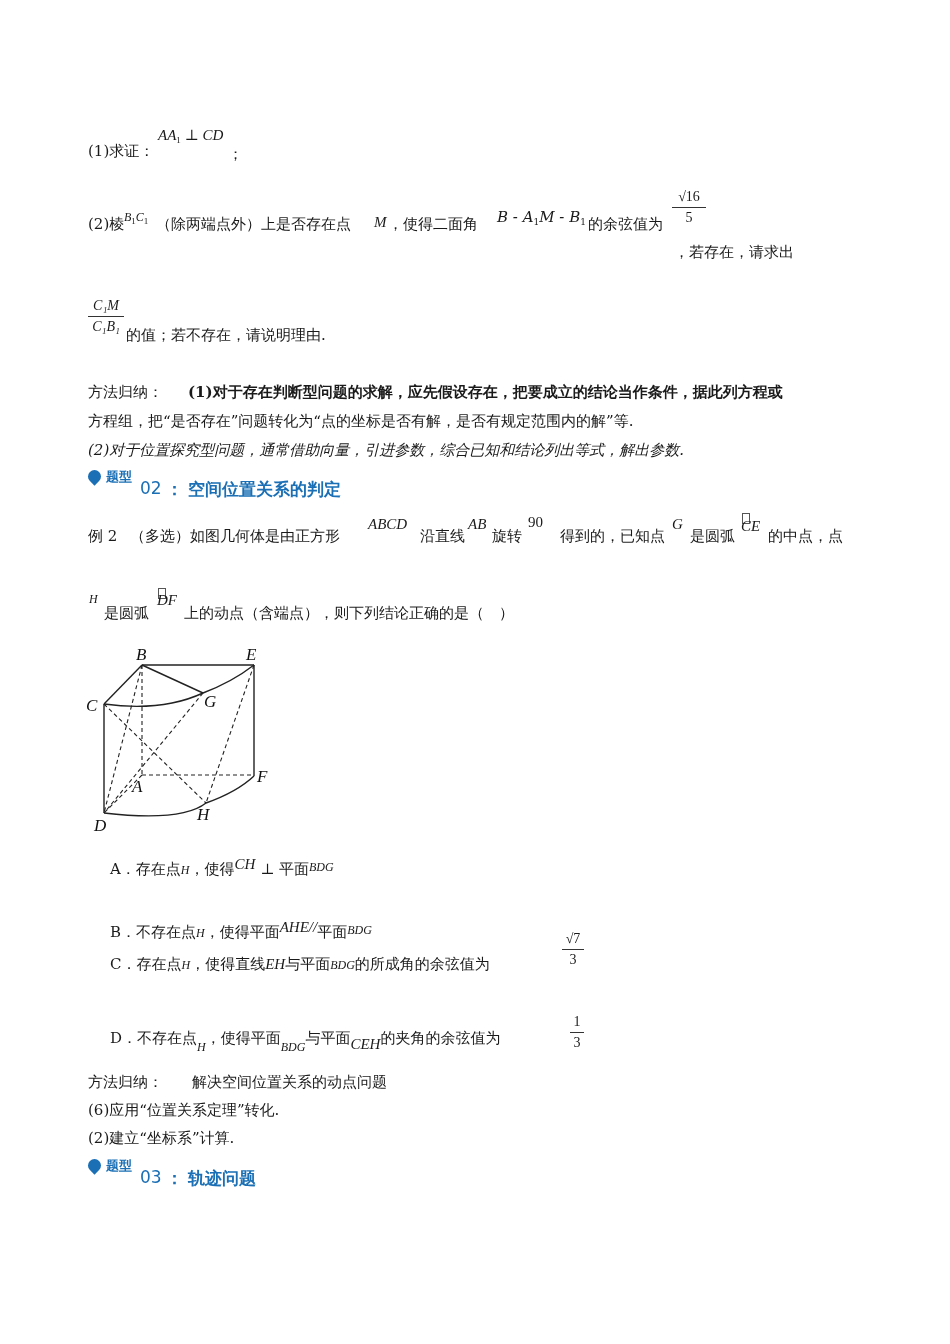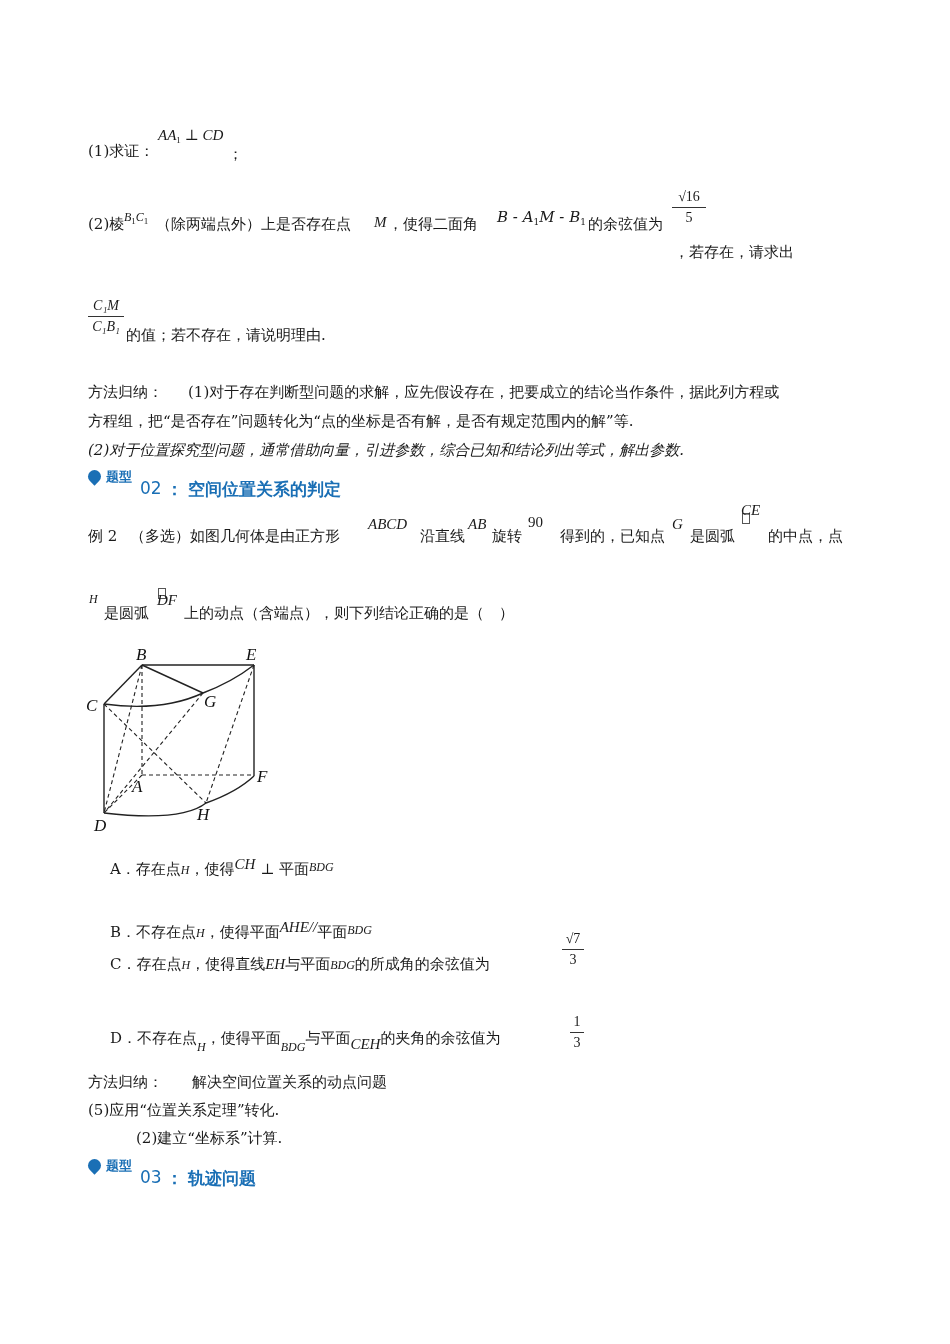--- a/index.html
+++ b/index.html
@@ -49,42 +49,42 @@
 <div class="abs txt" style="left:674px;top:214px;margin-top:28px;">，若存在，请求出</div>
 
 <div class="frac" style="left:88px;top:297px;width:36px;font-style:italic;font-size:14px;">
   <span class="num">C₁M</span>
   <span class="bar"></span>
   <span class="den">C₁B₁</span>
 </div>
 <div class="abs txt" style="left:126px;top:325px;">的值；若不存在，请说明理由.</div>
 
 <div class="abs txt" style="left:88px;top:382px;">方法归纳：</div>
-<div class="abs txt" style="left:188px;top:382px;">(1)对于存在判断型问题的求解，应先假设存在，把要成立的结论当作条件，据此列方程或</div>
+<div class="abs txt" style="left:188px;top:382px;font-weight:bold;">(1)对于存在判断型问题的求解，应先假设存在，把要成立的结论当作条件，据此列方程或</div>
 <div class="abs txt" style="left:88px;top:411px;">方程组，把“是否存在”问题转化为“点的坐标是否有解，是否有规定范围内的解”等.</div>
 <div class="abs txt" style="left:88px;top:440px;font-style:italic;">(2)对于位置探究型问题，通常借助向量，引进参数，综合已知和结论列出等式，解出参数.</div>
 
 <div class="pin" style="left:88px;top:470px;"></div>
 <div class="abs heading small-heading" style="left:106px;top:468px;">题型</div>
 <div class="abs heading big-heading" style="left:140px;top:478px;font-weight:normal;">02</div>
 <div class="abs heading big-heading" style="left:166px;top:478px;">：</div>
 <div class="abs heading big-heading" style="left:188px;top:478px;">空间位置关系的判定</div>
 
 <div class="abs txt" style="left:88px;top:526px;">例 2</div>
 <div class="abs txt" style="left:130px;top:526px;">（多选）如图几何体是由正方形</div>
 <div class="abs m mmd" style="left:368px;top:516px;">ABCD</div>
 <div class="abs txt" style="left:420px;top:526px;">沿直线</div>
 <div class="abs m mmd" style="left:468px;top:516px;">AB</div>
 <div class="abs txt" style="left:492px;top:526px;">旋转</div>
 <div class="abs mmd" style="left:528px;top:514px;font-family:'Liberation Serif',serif;">90</div>
 <div class="abs txt" style="left:560px;top:526px;">得到的，已知点</div>
 <div class="abs m mmd" style="left:672px;top:516px;">G</div>
 <div class="abs txt" style="left:690px;top:526px;">是圆弧</div>
 <span class="tofu" style="left:742px;top:513px;"></span>
-<div class="abs m mmd" style="left:741px;top:502px;">CE</div>
+<div class="abs m mmd" style="left:741px;top:518px;">CE</div>
 <div class="abs txt" style="left:768px;top:526px;">的中点，点</div>
 
 <div class="abs m msm" style="left:89px;top:592px;">H</div>
 <div class="abs txt" style="left:104px;top:603px;">是圆弧</div>
 <span class="tofu" style="left:158px;top:588px;"></span>
 <div class="abs m mmd" style="left:157px;top:592px;">DF</div>
 <div class="abs txt" style="left:184px;top:603px;">上的动点（含端点），则下列结论正确的是（　）</div>
 
 <svg class="abs" style="left:82px;top:640px;" width="210" height="200" viewBox="0 0 210 200">
   <g stroke="#222" stroke-width="1.4" fill="none">
@@ -136,20 +136,20 @@
   <span>D．</span><span>不存在点</span><span class="m msm" style="position:relative;top:8px;">H</span><span>，使得平面</span><span class="m msm" style="position:relative;top:8px;">BDG</span><span>与平面</span><span class="m" style="position:relative;top:6px;">CEH</span><span>的夹角的余弦值为</span>
 </div>
 <div class="frac" style="left:570px;top:1013px;width:14px;">
   <span class="num">1</span>
   <span class="bar"></span>
   <span class="den">3</span>
 </div>
 
 <div class="abs txt" style="left:88px;top:1072px;">方法归纳：</div>
 <div class="abs txt" style="left:192px;top:1072px;">解决空间位置关系的动点问题</div>
-<div class="abs txt" style="left:88px;top:1100px;">(5)应用“位置关系定理”转化.</div>
-<div class="abs txt" style="left:88px;top:1128px;margin-left:48px;">(2)建立“坐标系”计算.</div>
+<div class="abs txt" style="left:88px;top:1100px;">(6)应用“位置关系定理”转化.</div>
+<div class="abs txt" style="left:88px;top:1128px;">(2)建立“坐标系”计算.</div>
 
 <div class="pin" style="left:88px;top:1159px;"></div>
 <div class="abs heading small-heading" style="left:106px;top:1157px;">题型</div>
 <div class="abs heading big-heading" style="left:140px;top:1167px;font-weight:normal;">03</div>
 <div class="abs heading big-heading" style="left:166px;top:1167px;">：</div>
 <div class="abs heading big-heading" style="left:188px;top:1167px;">轨迹问题</div>
 
 </body></html>

